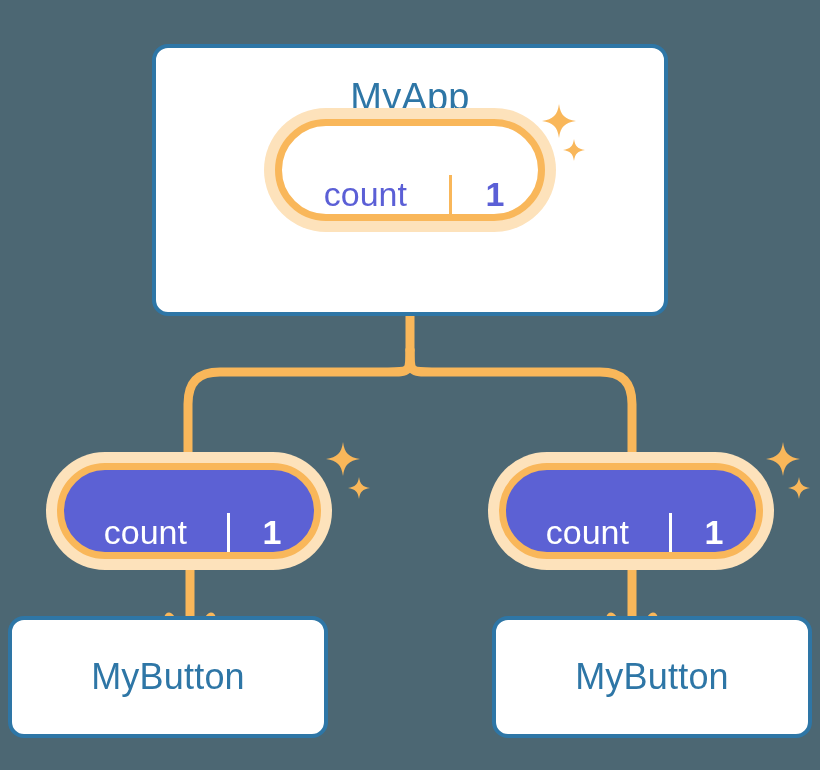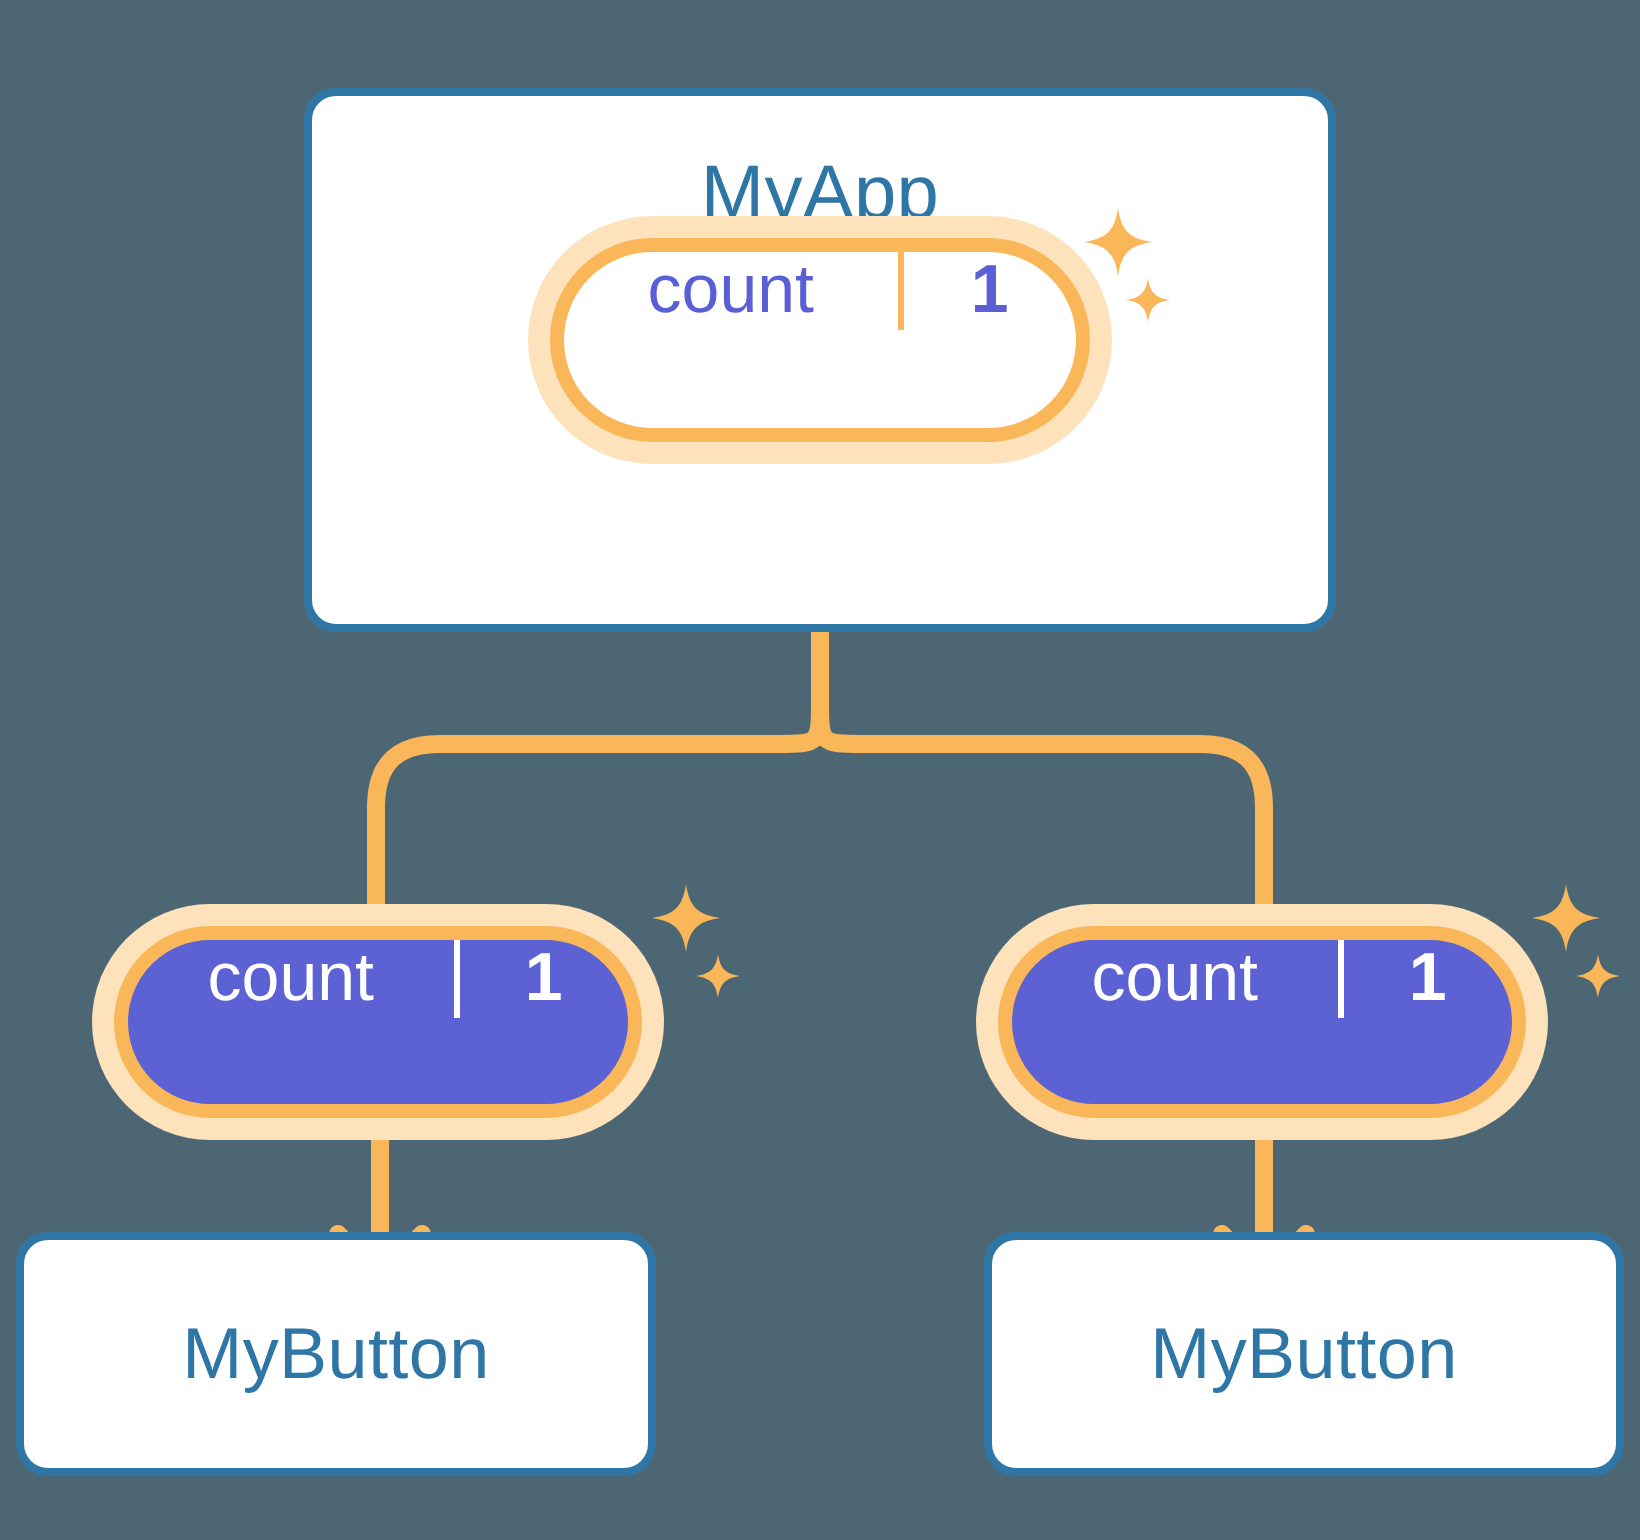--- a/index.html
+++ b/index.html
@@ -89,21 +89,21 @@
     background: #fde2bb;
     z-index: 0;
   }
 
   .pill-inner {
     position: relative;
     z-index: 1;
     box-sizing: border-box;
     border: 7px solid #f9b75a;
     display: flex;
-    align-items: flex-start;
+    align-items: flex-end;
     overflow: hidden;
   }
   .pill-key, .pill-val {
     display: flex;
     align-items: center;
     justify-content: center;
     box-sizing: border-box;
   }
   .pill-key {
     font-size: 34px;

